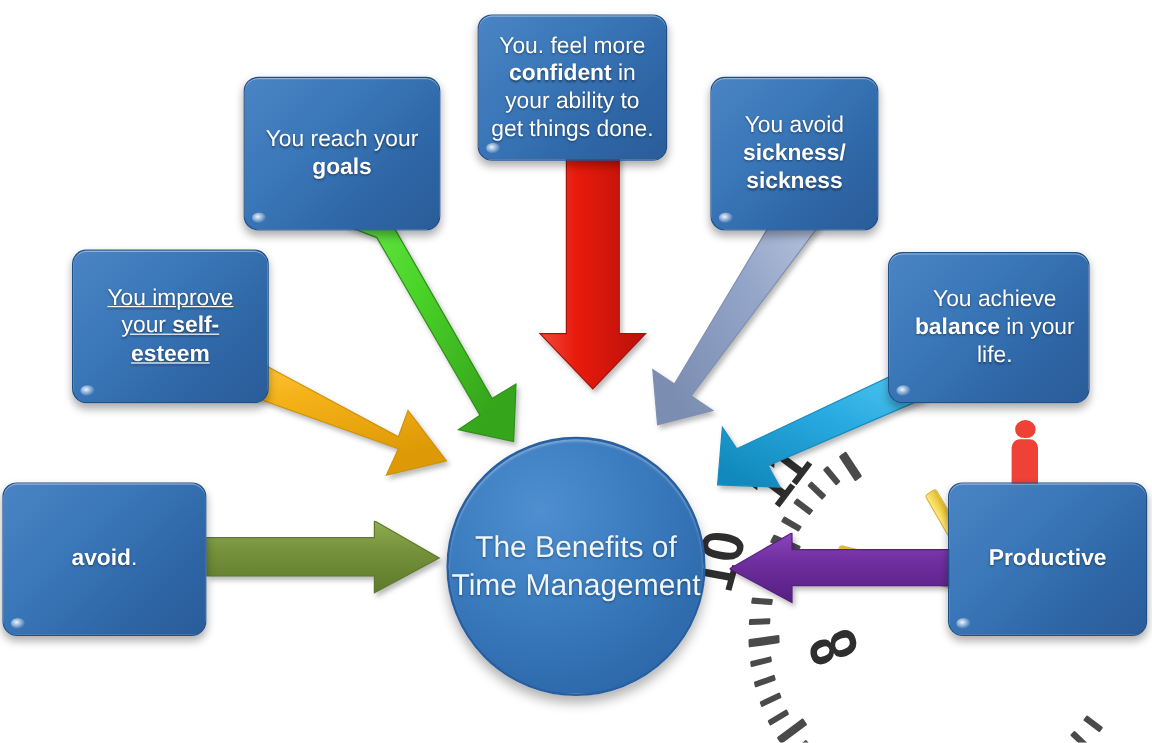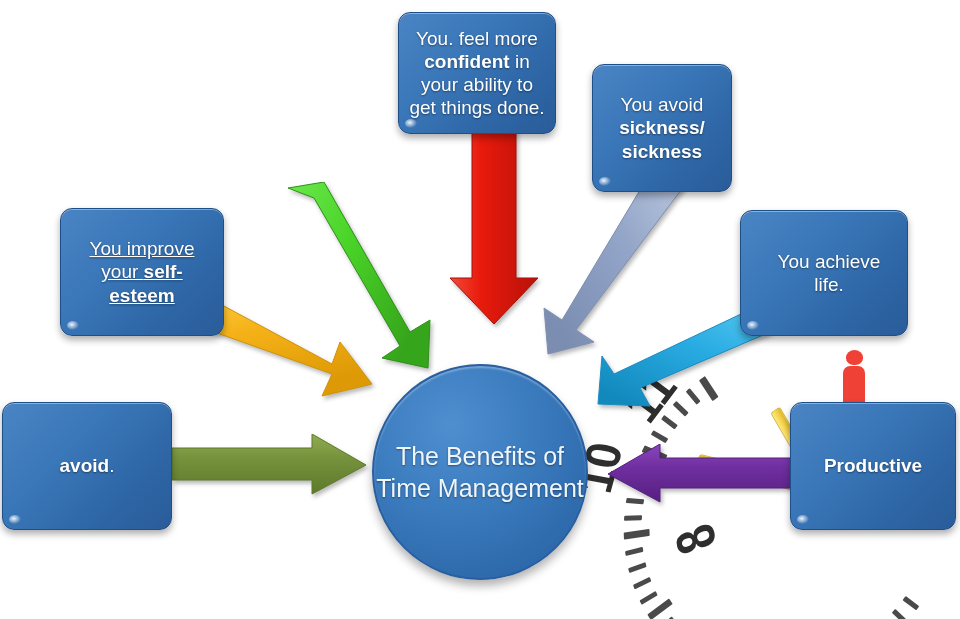--- a/index.html
+++ b/index.html
@@ -256,39 +256,46 @@
 
   <div class="box" id="box-confident">
     <div>
       <span class="t">You. feel more</span>
       <span class="t"><b>confident</b><span> in</span></span>
       <span class="t">your ability to</span>
       <span class="t">get things done.</span>
     </div>
   </div>
 
+  <div class="box" id="box-goals">
+    <div>
+      <span class="t">You reach your</span>
+      <span class="t"><b>goals</b></span>
+    </div>
+  </div>
 
   <div class="box" id="box-meltdowns">
     <div>
       <span class="t">You avoid</span>
       <span class="t"><b>sickness/</b></span>
       <span class="t"><b>sickness</b></span>
     </div>
   </div>
 
   <div class="box" id="box-esteem">
     <div>
       <span class="t">You improve</span>
       <span class="t"><span>your </span><b>self-esteem</b></span>
     </div>
   </div>
 
   <div class="box" id="box-balance">
     <div>
       <span class="t">You achieve</span>
+      <span class="t"><b>balance</b><span> in your</span></span>
       <span class="t">life.</span>
     </div>
   </div>
 
   <div class="box" id="box-stress">
     <div>
       <span class="t"><b>avoid</b><span>.</span></span>
     </div>
   </div>
 

